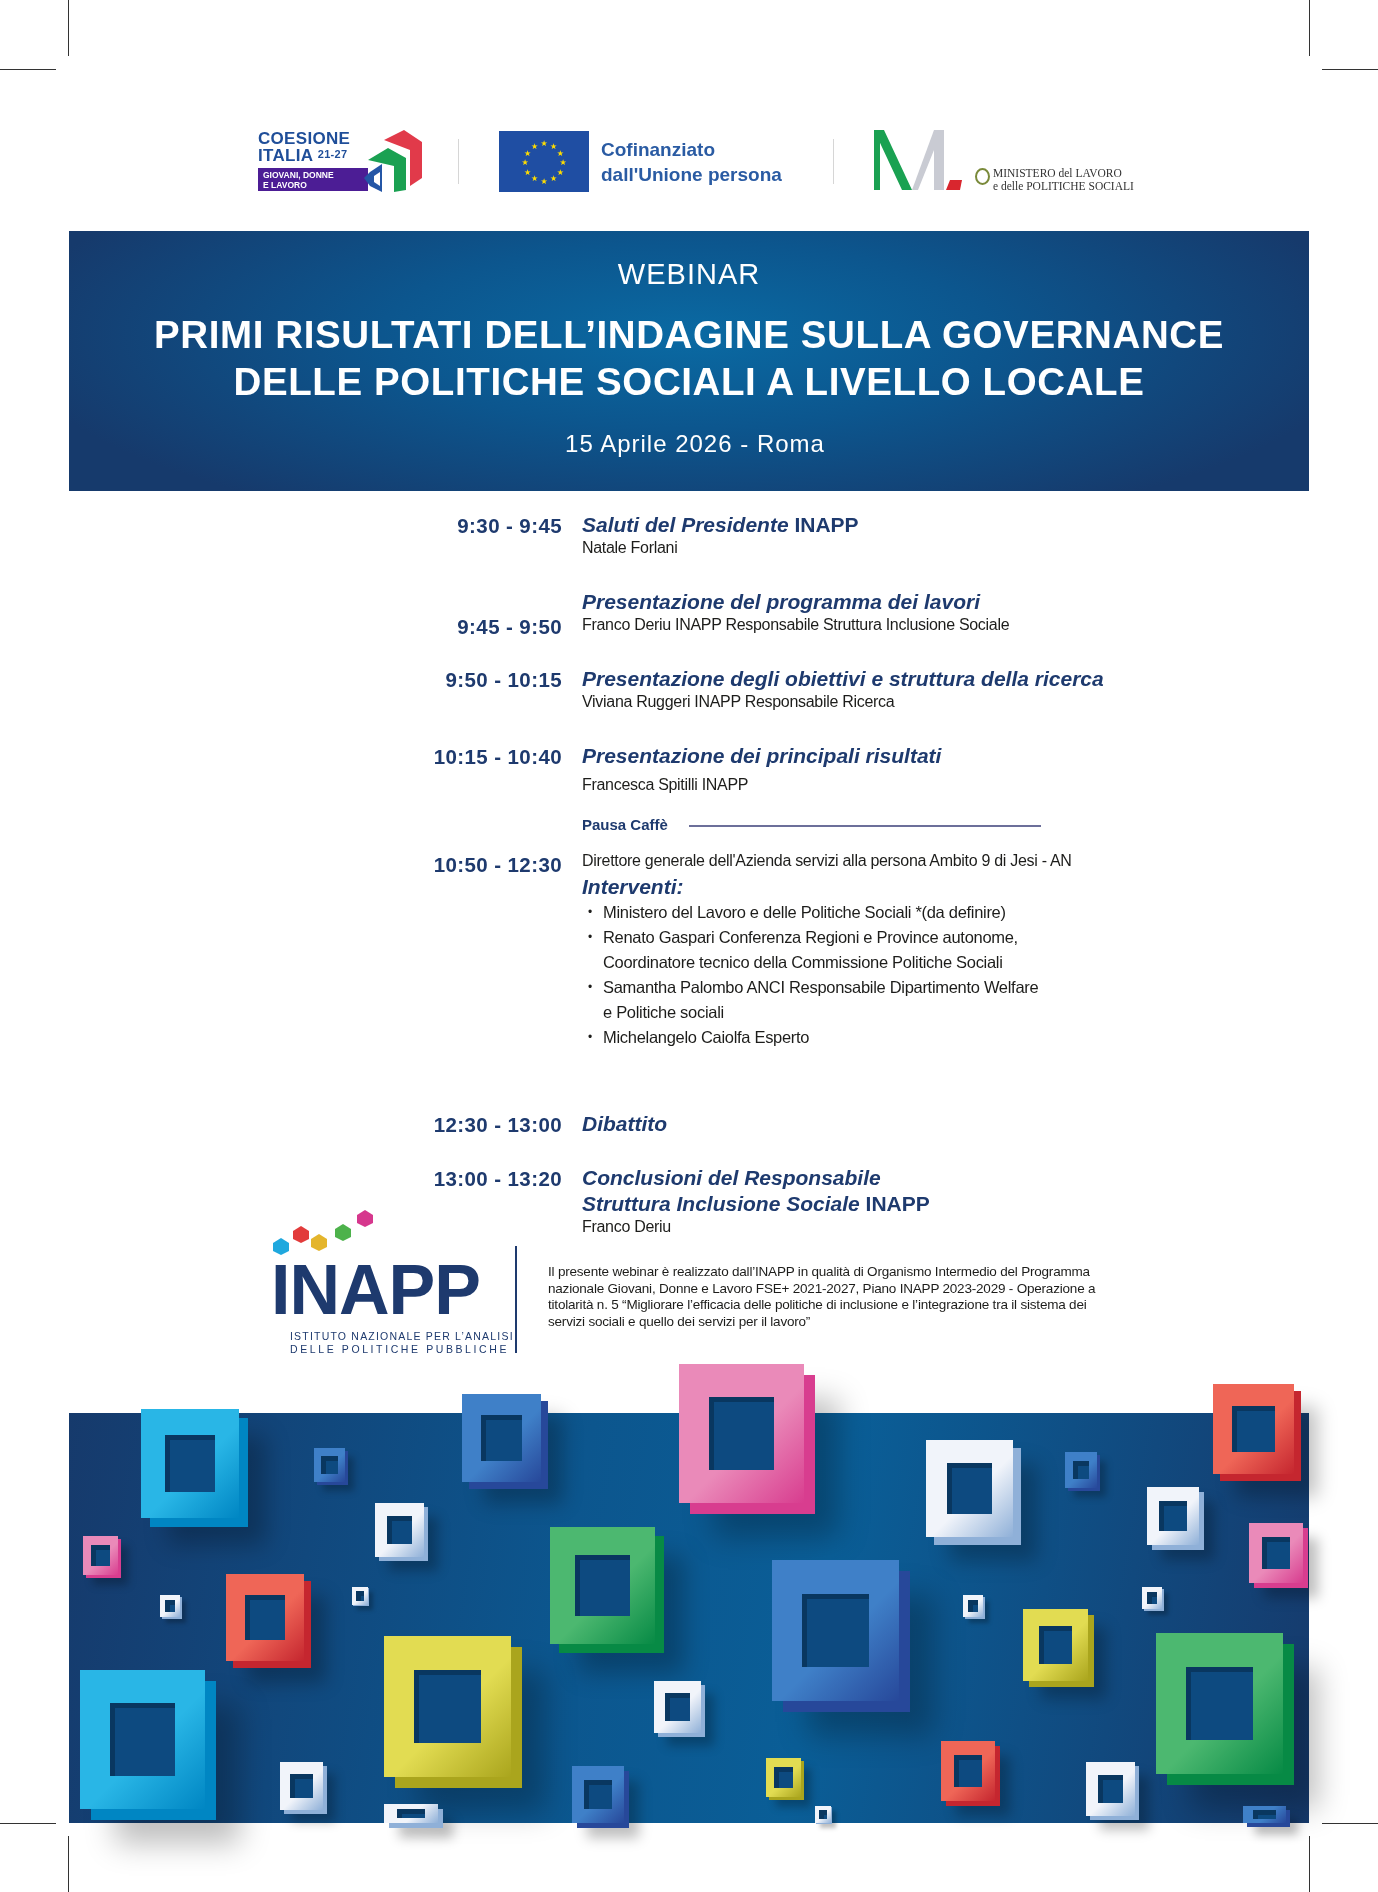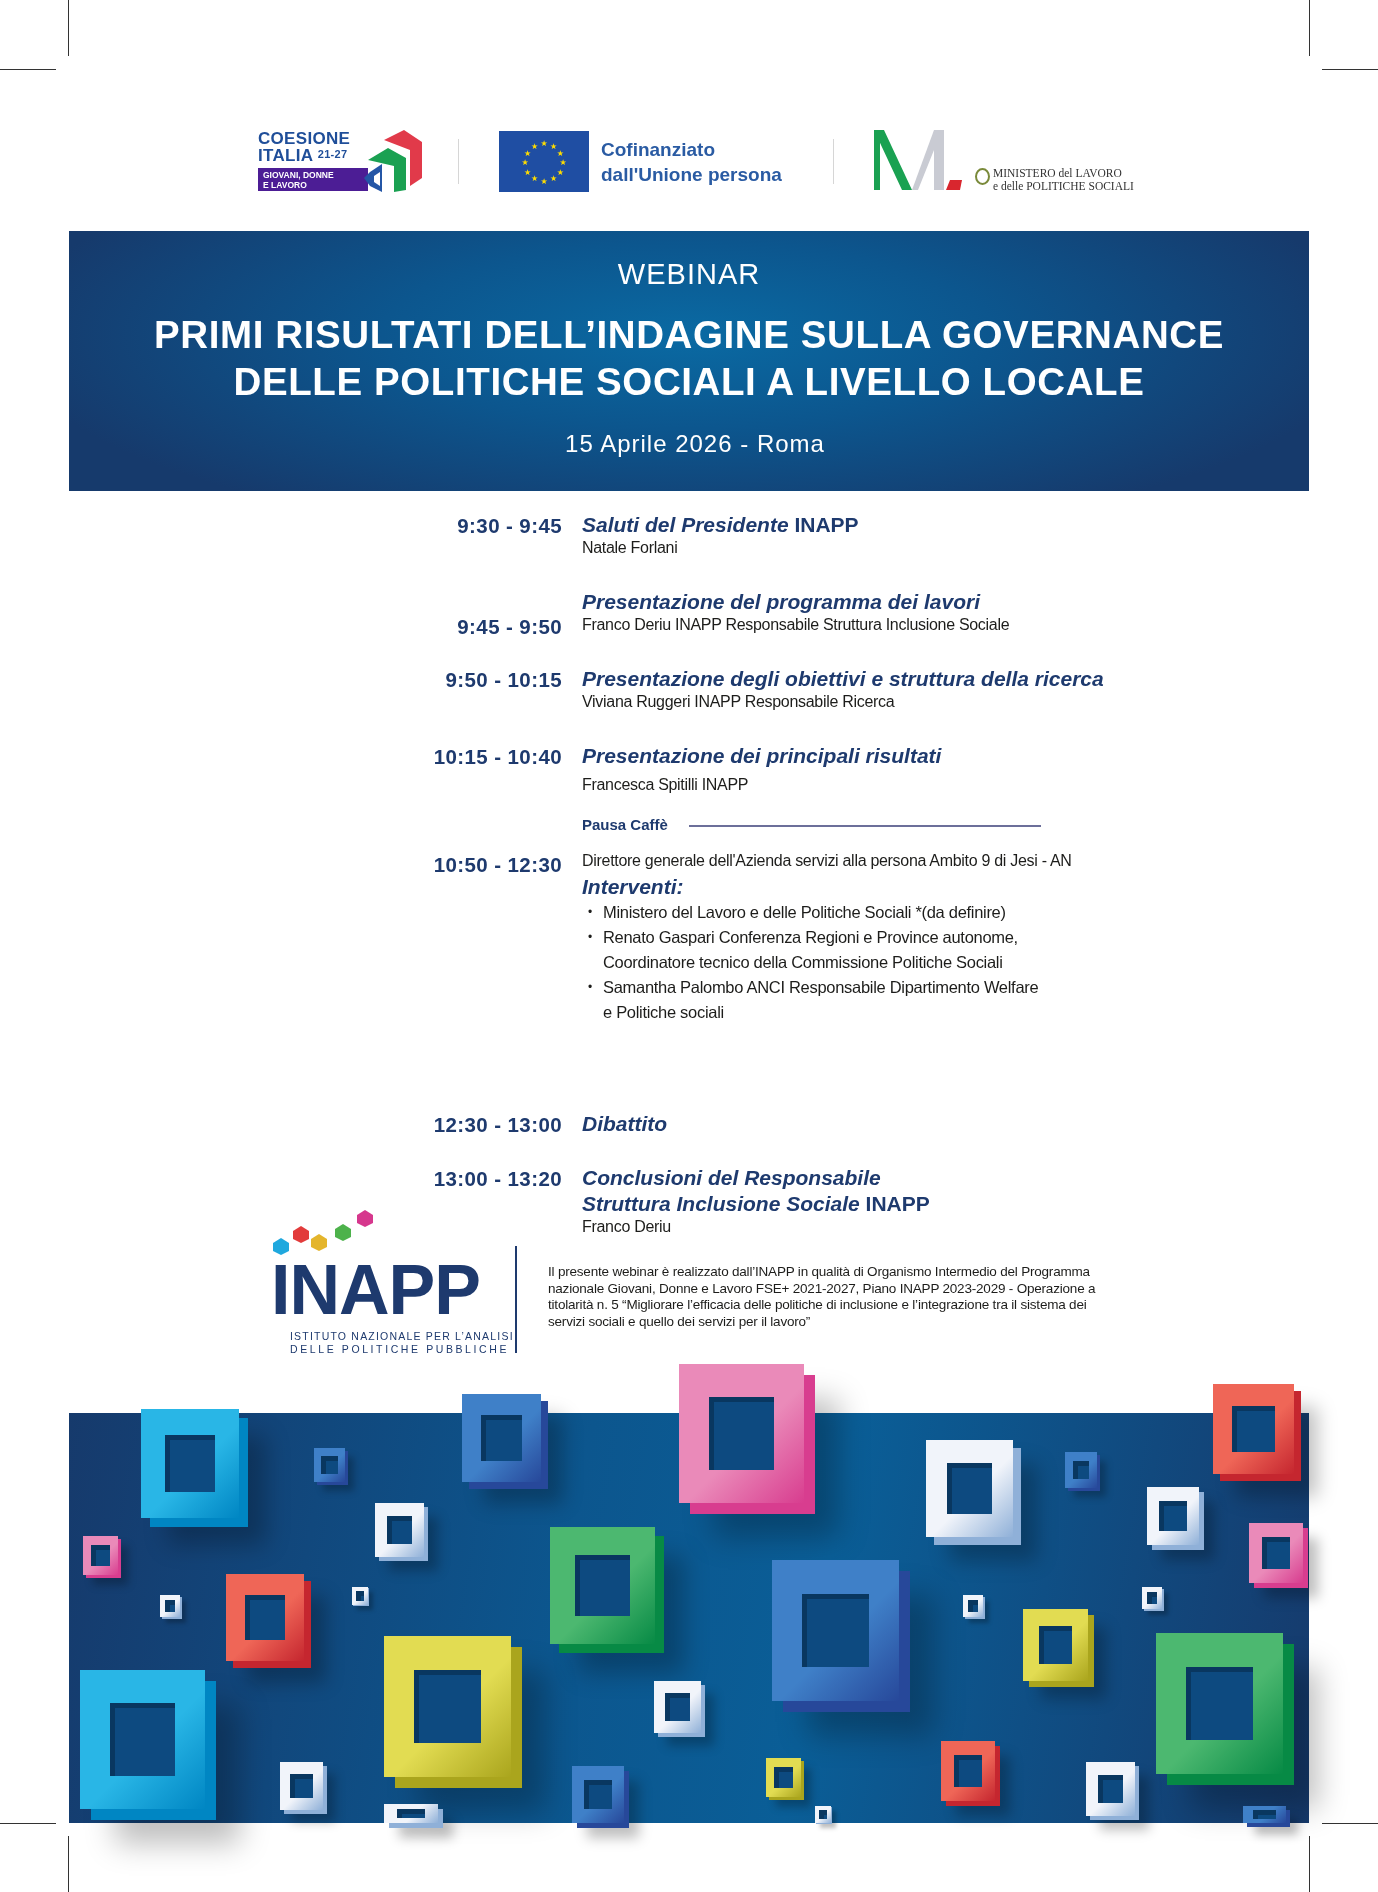--- a/index.html
+++ b/index.html
@@ -167,20 +167,21 @@
 
   <div class="agenda-row" style="top:851px;">
     <div class="time" style="top:2px;margin-left:10px;">10:50 - 12:30</div>
     <div class="content">
       <div class="sub">Direttore generale dell'Azienda servizi alla persona Ambito 9 di Jesi - AN</div>
       <div class="atitle" style="margin-top:4px;">Interventi:</div>
       <ul class="bullets">
         <li><span>Ministero del Lavoro e delle Politiche Sociali *(da definire)</span></li>
         <li><span>Renato Gaspari Conferenza Regioni e Province autonome,</span><br><span>Coordinatore tecnico della Commissione Politiche Sociali</span></li>
         <li><span>Samantha Palombo ANCI Responsabile Dipartimento Welfare</span><br><span>e Politiche sociali</span></li>
+        <li><span>Michelangelo Caiolfa Esperto</span></li>
       </ul>
     </div>
   </div>
 
   <div class="agenda-row" style="top:1111px;">
     <div class="time" style="top:2px;">12:30 - 13:00</div>
     <div class="content">
       <div class="atitle">Dibattito</div>
     </div>
   </div>

